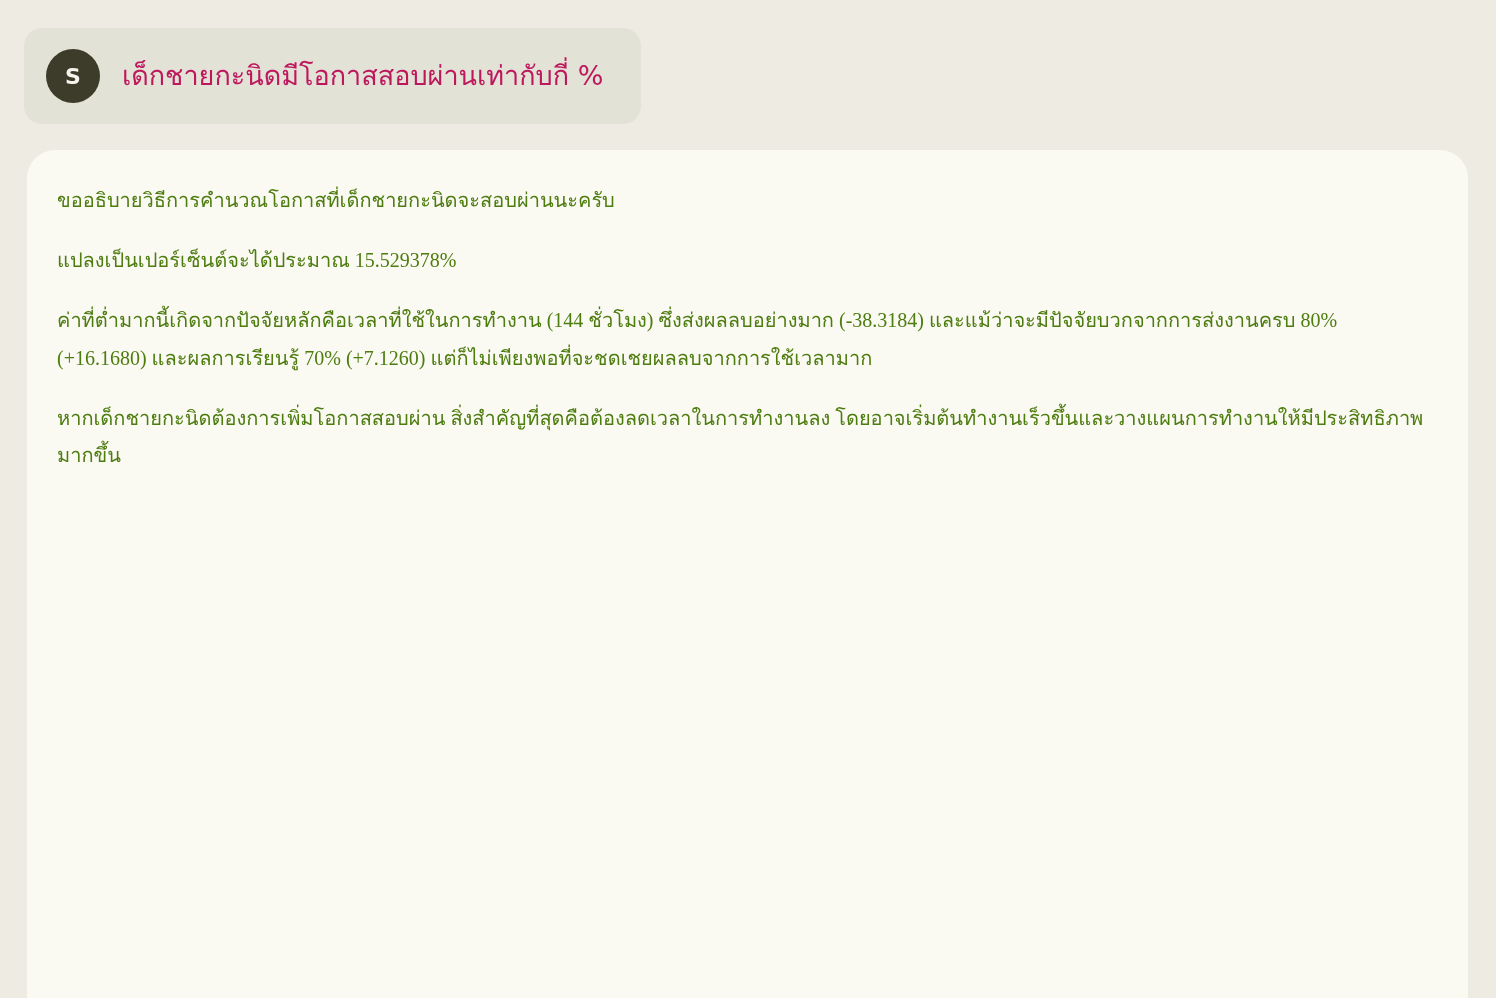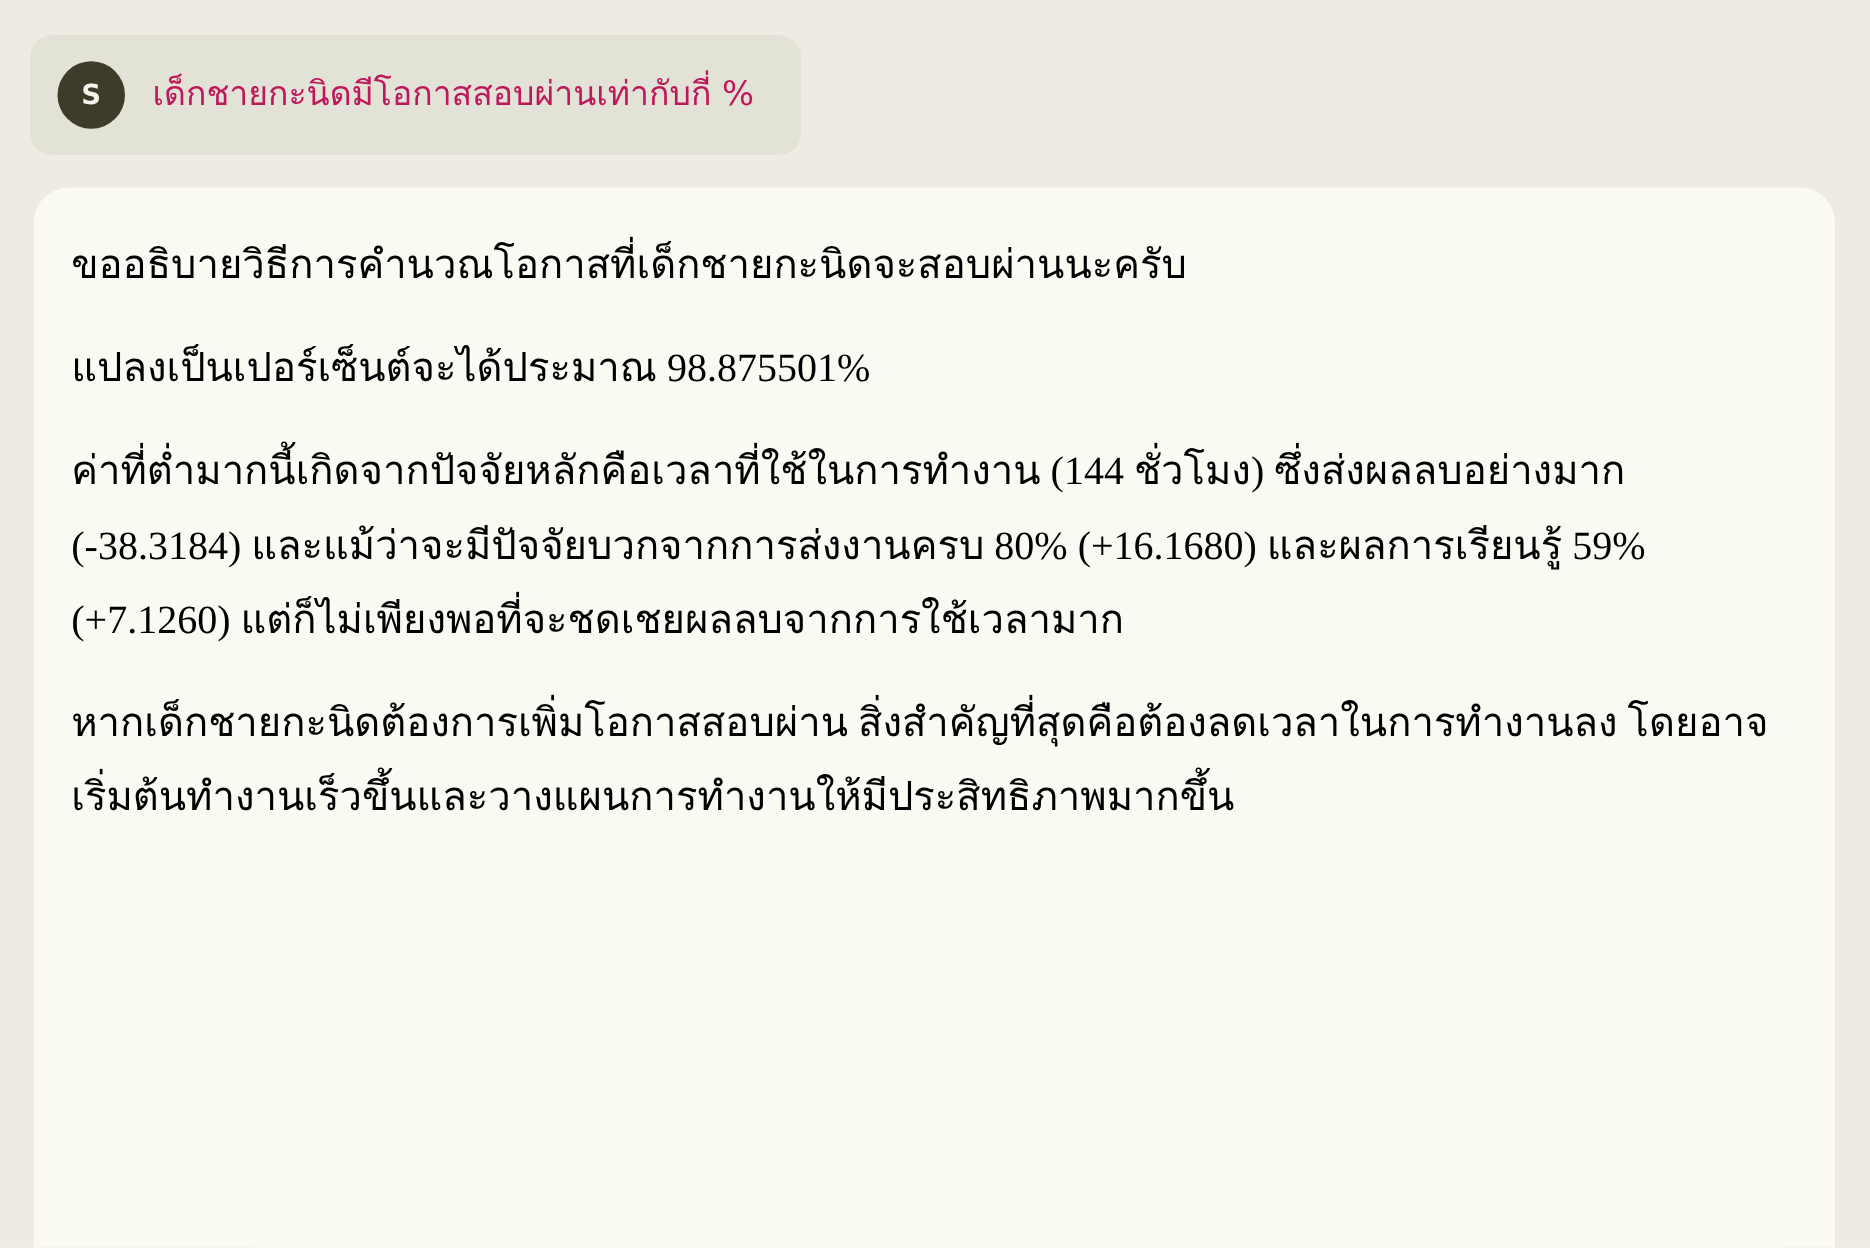--- a/index.html
+++ b/index.html
@@ -54,39 +54,39 @@
     left: 27px;
     top: 150px;
     width: 1441px;
     min-height: 900px;
     background: #faf9f2;
     border-radius: 28px;
     padding: 32px 40px 40px 30px;
   }
   .response-card p {
     font-family: "Liberation Serif", "DejaVu Serif", serif;
-    font-size: 32px;
+    font-size: 20px;
     line-height: 1.86;
-    color: #000000;
+    color: #4d7c0f;
     margin: 0 0 23px 0;
     white-space: pre-line;
     max-width: 1390px;
   }
   .response-card p:last-child { margin-bottom: 0; }
 </style>
 </head>
 <body>
 
 <div class="chat-page">
 
   <div class="user-bubble">
     <div class="avatar">S</div>
     <div class="user-text">เด็กชายกะนิดมีโอกาสสอบผ่านเท่ากับกี่ %</div>
   </div>
 
   <div class="response-card">
     <p>ขออธิบายวิธีการคำนวณโอกาสที่เด็กชายกะนิดจะสอบผ่านนะครับ</p>
-    <p>แปลงเป็นเปอร์เซ็นต์จะได้ประมาณ 98.875501%</p>
-    <p>ค่าที่ต่ำมากนี้เกิดจากปัจจัยหลักคือเวลาที่ใช้ในการทำงาน (144 ชั่วโมง) ซึ่งส่งผลลบอย่างมาก (-38.3184) และแม้ว่าจะมีปัจจัยบวกจากการส่งงานครบ 80% (+16.1680) และผลการเรียนรู้ 59% (+7.1260) แต่ก็ไม่เพียงพอที่จะชดเชยผลลบจากการใช้เวลามาก</p>
+    <p>แปลงเป็นเปอร์เซ็นต์จะได้ประมาณ 15.529378%</p>
+    <p>ค่าที่ต่ำมากนี้เกิดจากปัจจัยหลักคือเวลาที่ใช้ในการทำงาน (144 ชั่วโมง) ซึ่งส่งผลลบอย่างมาก (-38.3184) และแม้ว่าจะมีปัจจัยบวกจากการส่งงานครบ 80% (+16.1680) และผลการเรียนรู้ 70% (+7.1260) แต่ก็ไม่เพียงพอที่จะชดเชยผลลบจากการใช้เวลามาก</p>
     <p>หากเด็กชายกะนิดต้องการเพิ่มโอกาสสอบผ่าน สิ่งสำคัญที่สุดคือต้องลดเวลาในการทำงานลง โดยอาจเริ่มต้นทำงานเร็วขึ้นและวางแผนการทำงานให้มีประสิทธิภาพมากขึ้น</p>
   </div>
 
 </div>
 
 </body></html>

